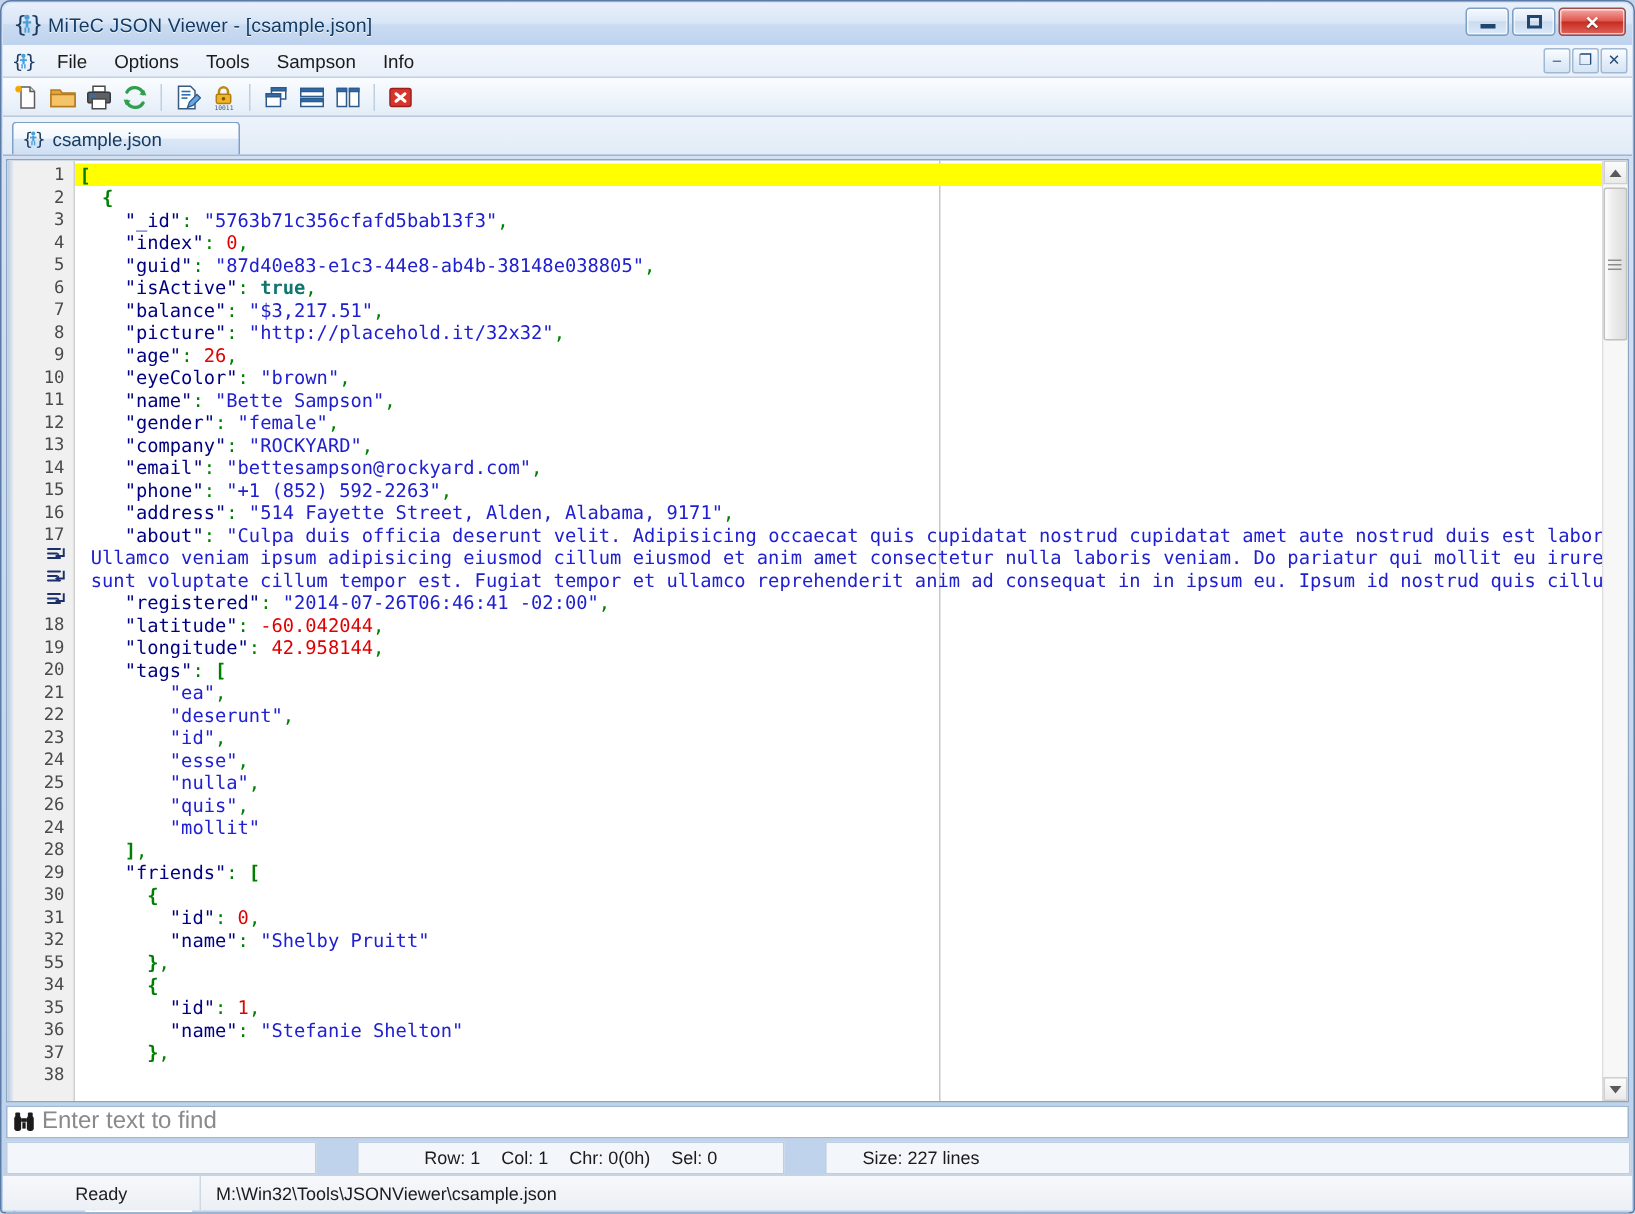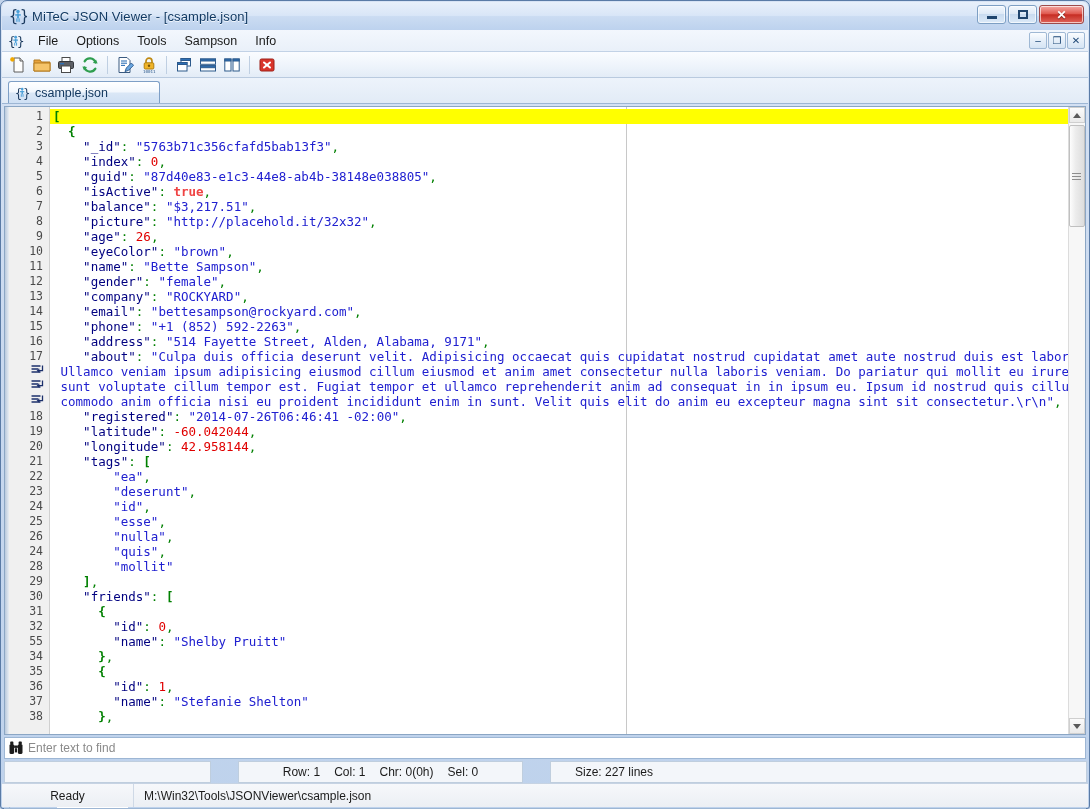--- a/index.html
+++ b/index.html
@@ -122,21 +122,21 @@
   }
   .cline {
     height:15px; line-height:15px; white-space:pre; position:relative; z-index:2;
     padding-left:3px;
   }
   .cline.hl { background:#ffff00; }
   
   .k  { color:#000080; }            
   .s  { color:#2020d0; }            
   .n  { color:#e00000; }            
-  .b  { color:#ef4444; font-weight:bold; } 
+  .b  { color:#0f766e; font-weight:bold; } 
   .br { color:#008000; font-weight:bold; } 
   .p  { color:#008000; }            
   .pl { color:#000000; }            
 
   
   #vscroll {
     width:17px; flex:none; background:#f4f4f4; border-left:1px solid #dcdcdc;
     display:flex; flex-direction:column; align-items:center;
   }
   .sb-arrow {
@@ -155,21 +155,21 @@
     display:flex; align-items:center; justify-content:center;
   }
   .grip { width:9px; height:1px; background:#8d8d8d; box-shadow:0 3px 0 #8d8d8d, 0 6px 0 #8d8d8d; margin-bottom:6px;}
 
   
   #find-bar {
     height:22px; margin:2px 2px 0 2px; display:flex; align-items:center;
     background:#ffffff; border:1px solid #9db6d4;
   }
   .find-icon { width:16px; height:16px; margin:0 4px 0 3px; flex:none; }
-  #find-placeholder { font-size:12px; color:#8a8a8a; }
+  #find-placeholder { font-size:16px; color:#8a8a8a; }
 
   
   #status-strip {
     height:22px; margin:2px 2px 0 2px; display:flex;
     font-size:12px; color:#1b1b1b;gap:28px;
   }
   .sp {
     border:1px solid #bfcede; background:#f3f6fa;
     display:flex; align-items:center; justify-content:center;
     margin-right:-1px;
@@ -477,21 +477,20 @@
         <div class="cline"><span class="pl">    </span><span class="k">"eyeColor"</span><span class="p">: </span><span class="s">"brown"</span><span class="p">,</span></div>
         <div class="cline"><span class="pl">    </span><span class="k">"name"</span><span class="p">: </span><span class="s">"Bette Sampson"</span><span class="p">,</span></div>
         <div class="cline"><span class="pl">    </span><span class="k">"gender"</span><span class="p">: </span><span class="s">"female"</span><span class="p">,</span></div>
         <div class="cline"><span class="pl">    </span><span class="k">"company"</span><span class="p">: </span><span class="s">"ROCKYARD"</span><span class="p">,</span></div>
         <div class="cline"><span class="pl">    </span><span class="k">"email"</span><span class="p">: </span><span class="s">"bettesampson@rockyard.com"</span><span class="p">,</span></div>
         <div class="cline"><span class="pl">    </span><span class="k">"phone"</span><span class="p">: </span><span class="s">"+1 (852) 592-2263"</span><span class="p">,</span></div>
         <div class="cline"><span class="pl">    </span><span class="k">"address"</span><span class="p">: </span><span class="s">"514 Fayette Street, Alden, Alabama, 9171"</span><span class="p">,</span></div>
         <div class="cline"><span class="pl">    </span><span class="k">"about"</span><span class="p">: </span><span class="s">"Culpa duis officia deserunt velit. Adipisicing occaecat quis cupidatat nostrud cupidatat amet aute nostrud duis est labore ut ea.</span></div>
         <div class="cline"><span class="s"> Ullamco veniam ipsum adipisicing eiusmod cillum eiusmod et anim amet consectetur nulla laboris veniam. Do pariatur qui mollit eu irure enim</span></div>
         <div class="cline"><span class="s"> sunt voluptate cillum tempor est. Fugiat tempor et ullamco reprehenderit anim ad consequat in in ipsum eu. Ipsum id nostrud quis cillum</span></div>
-        <div class="cline"><span class="s"> commodo anim officia nisi eu proident incididunt enim in sunt. Velit quis elit do anim eu excepteur magna sint sit consectetur.\r\n"</span><span class="p">,</span></div>
         <div class="cline"><span class="pl">    </span><span class="k">"registered"</span><span class="p">: </span><span class="s">"2014-07-26T06:46:41 -02:00"</span><span class="p">,</span></div>
         <div class="cline"><span class="pl">    </span><span class="k">"latitude"</span><span class="p">: </span><span class="n">-60.042044</span><span class="p">,</span></div>
         <div class="cline"><span class="pl">    </span><span class="k">"longitude"</span><span class="p">: </span><span class="n">42.958144</span><span class="p">,</span></div>
         <div class="cline"><span class="pl">    </span><span class="k">"tags"</span><span class="p">: </span><span class="br">[</span></div>
         <div class="cline"><span class="pl">        </span><span class="s">"ea"</span><span class="p">,</span></div>
         <div class="cline"><span class="pl">        </span><span class="s">"deserunt"</span><span class="p">,</span></div>
         <div class="cline"><span class="pl">        </span><span class="s">"id"</span><span class="p">,</span></div>
         <div class="cline"><span class="pl">        </span><span class="s">"esse"</span><span class="p">,</span></div>
         <div class="cline"><span class="pl">        </span><span class="s">"nulla"</span><span class="p">,</span></div>
         <div class="cline"><span class="pl">        </span><span class="s">"quis"</span><span class="p">,</span></div>

